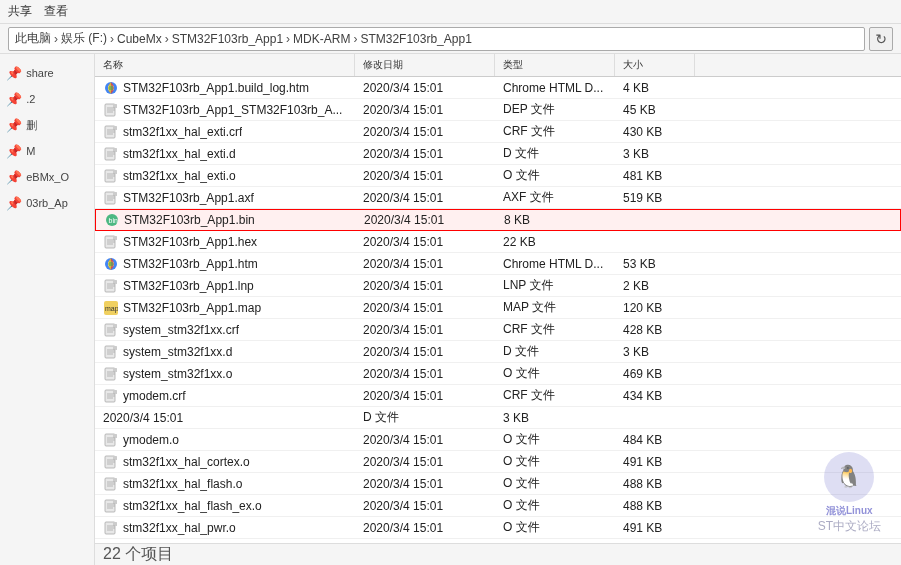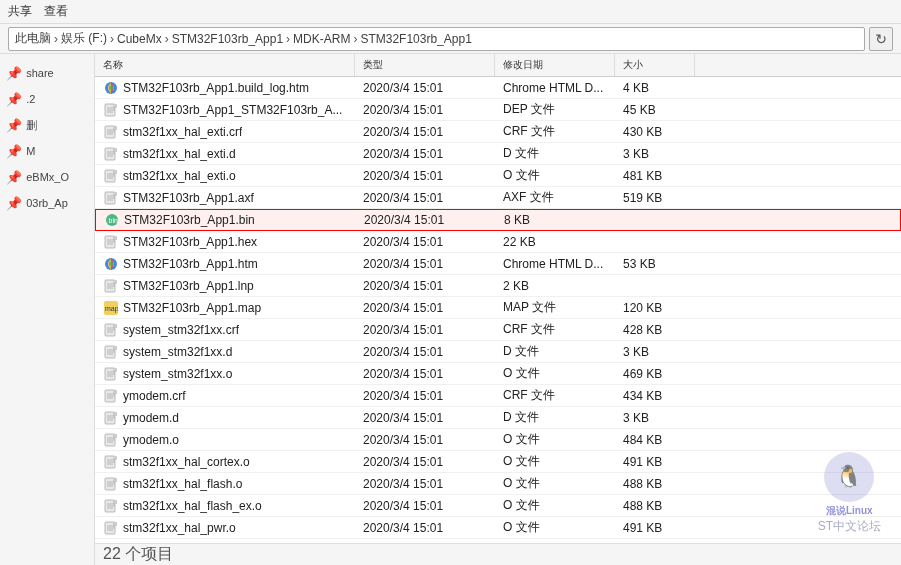--- a/index.html
+++ b/index.html
@@ -271,22 +271,22 @@
         <span class="icon">📌</span>
         <span>03rb_Ap</span>
       </div>
     </div>
 
     <div class="main-panel">
       <div class="file-table">
 
         <div class="col-headers">
           <div class="col-header">名称</div>
+          <div class="col-header">修改日期</div>
           <div class="col-header">类型</div>
-          <div class="col-header">修改日期</div>
           <div class="col-header">大小</div>
         </div>
 
         <div id="file-rows-container">
             <div class="file-row">
               <div class="file-name-cell">
                 <span class="file-icon chrome">
                   <svg width="14" height="14" viewBox="0 0 14 14">
                     <circle cx="7" cy="7" r="6" fill="#4285F4"></circle>
                     <circle cx="7" cy="7" r="3" fill="white"></circle>
@@ -439,20 +439,21 @@
                     <rect x="1" y="1" width="10" height="12" rx="1" fill="#e8e8e8" stroke="#aaa" stroke-width="0.8"></rect>
                     <rect x="9" y="1" width="4" height="4" rx="0.5" fill="#ccc"></rect>
                     <line x1="3" y1="5" x2="11" y2="5" stroke="#aaa" stroke-width="0.8"></line>
                     <line x1="3" y1="7" x2="11" y2="7" stroke="#aaa" stroke-width="0.8"></line>
                     <line x1="3" y1="9" x2="9" y2="9" stroke="#aaa" stroke-width="0.8"></line>
                   </svg>
                 </span>
                 <span class="file-name-text">STM32F103rb_App1.lnp</span>
               </div>
               <div class="file-cell">2020/3/4 15:01</div>
+              <div class="file-cell">LNP 文件</div>
               <div class="file-cell">2 KB</div>
             </div>
             <div class="file-row">
               <div class="file-name-cell">
                 <span class="file-icon map">
                   <svg width="14" height="14" viewBox="0 0 14 14">
                     <rect width="14" height="14" rx="2" fill="#f0d060"></rect>
                     <text x="1" y="10" font-size="7" fill="#333">map</text>
                   </svg>
                 </span>
@@ -524,32 +525,20 @@
                     <line x1="3" y1="9" x2="9" y2="9" stroke="#aaa" stroke-width="0.8"></line>
                   </svg>
                 </span>
                 <span class="file-name-text">ymodem.crf</span>
               </div>
               <div class="file-cell">2020/3/4 15:01</div>
               <div class="file-cell">CRF 文件</div>
               <div class="file-cell">434 KB</div>
             </div>
             <div class="file-row">
-              <div class="file-name-cell">
-                <span class="file-icon generic">
-                  <svg width="14" height="14" viewBox="0 0 14 14">
-                    <rect x="1" y="1" width="10" height="12" rx="1" fill="#e8e8e8" stroke="#aaa" stroke-width="0.8"></rect>
-                    <rect x="9" y="1" width="4" height="4" rx="0.5" fill="#ccc"></rect>
-                    <line x1="3" y1="5" x2="11" y2="5" stroke="#aaa" stroke-width="0.8"></line>
-                    <line x1="3" y1="7" x2="11" y2="7" stroke="#aaa" stroke-width="0.8"></line>
-                    <line x1="3" y1="9" x2="9" y2="9" stroke="#aaa" stroke-width="0.8"></line>
-                  </svg>
-                </span>
-                <span class="file-name-text">ymodem.d</span>
-              </div>
               <div class="file-cell">2020/3/4 15:01</div>
               <div class="file-cell">D 文件</div>
               <div class="file-cell">3 KB</div>
             </div>
             <div class="file-row">
               <div class="file-name-cell">
                 <span class="file-icon generic">
                   <svg width="14" height="14" viewBox="0 0 14 14">
                     <rect x="1" y="1" width="10" height="12" rx="1" fill="#e8e8e8" stroke="#aaa" stroke-width="0.8"></rect>
                     <rect x="9" y="1" width="4" height="4" rx="0.5" fill="#ccc"></rect>

